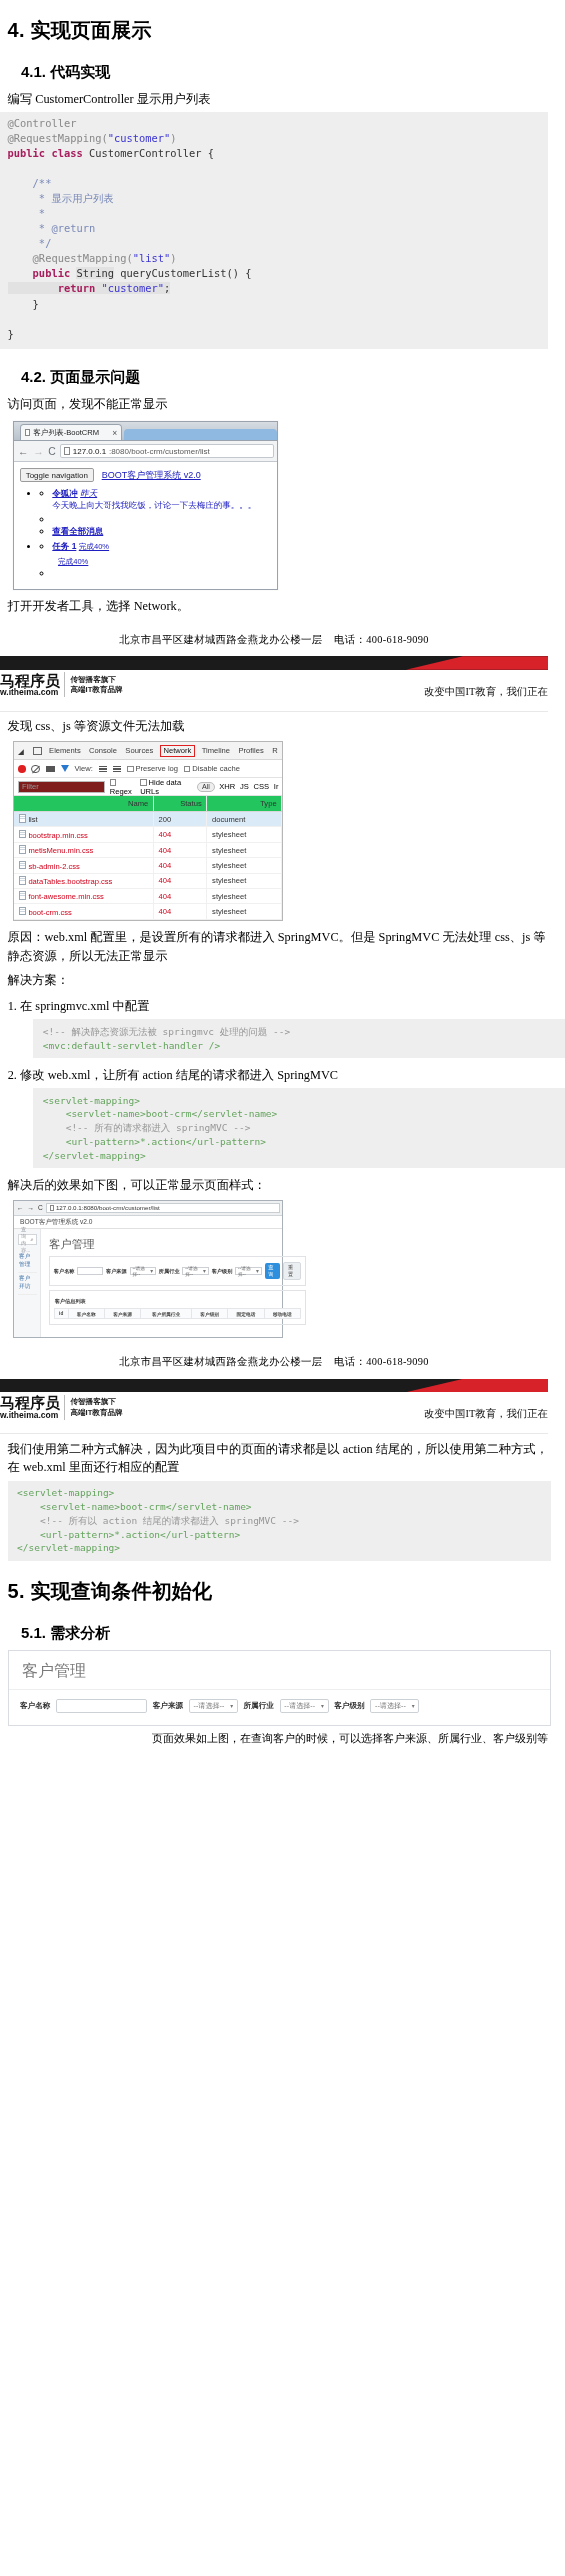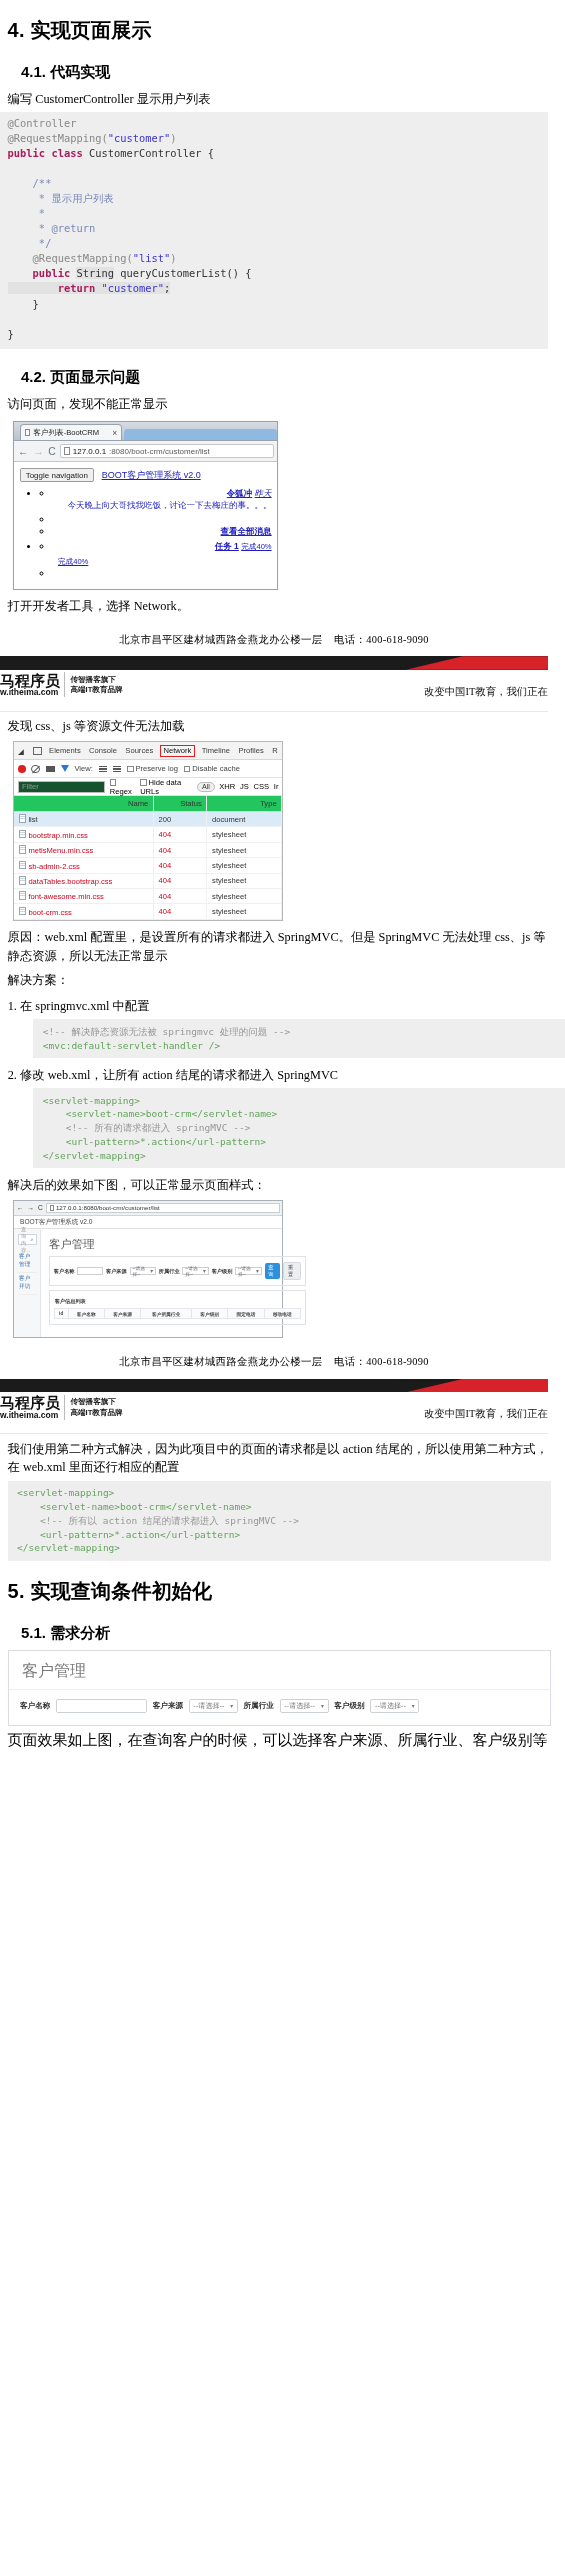--- a/index.html
+++ b/index.html
@@ -174,21 +174,21 @@
   .toggle-nav {
     display:inline-block;
     border:0.9px solid #9b9b9b; background:#f0f0f0;
     padding: 1.9px 4.7px; font-size: 8px; border-radius:1.9px; color:#222;
   }
   .brandlink {
     color: #2020c0; text-decoration: underline; font-size: 9px; margin-left: 5.7px;
   }
   ul.shot-l1 { margin:5.7px 0 0 5.7px; padding-left: 13.3px; }
   ul.shot-l1 > li { list-style: disc; margin: 2.8px 0; }
-  ul.shot-l2 { margin:0; padding-left: 13.3px; text-align: right; }
+  ul.shot-l2 { margin:0; padding-left: 13.3px; }
   ul.shot-l2 > li { list-style: circle; margin: 1.9px 0; }
   .bl { color:#2020c0; }
   .bl-b { color:#2020c0; text-decoration: underline; font-weight: bold; }
   .bl-i { color:#2020c0; text-decoration: underline; font-style: italic; }
   .bl-s { color:#2020c0; text-decoration: underline; font-size: 7.6px; }
 
   
   .devtools {
     margin: 5.7px 0 7.6px 13.3px;
     width: 270px;
@@ -222,21 +222,21 @@
   .funnel { width:0;height:0;border-left:4.7px solid transparent;border-right:4.7px solid transparent;border-top:7.6px solid #2878d0;display:inline-block;}
   .vlines { display:inline-block; width:8.5px;}
   .vlines i { display:block;height:1.2px;background:#555;margin:1.3px 0;}
   .cbx { width:6.6px;height:6.6px;border:0.9px solid #888;background:#fff;display:inline-block;vertical-align:-0.9px;margin-right:1.9px;}
   .dt-filterrow {
     display:flex; align-items:center; gap:4.7px;
     height: 18px; padding: 0 3.8px;
     border-bottom: 0.9px solid #e2e2e2;
   }
   .dt-filter {
-    width: 102px; height: 12.3px; border:0.9px solid #bbb; background:#14532d;
+    width: 102px; height: 12.3px; border:0.9px solid #bbb; background:#7f1d1d;
     display:flex; align-items:center; padding:0 2.8px; color:#999; font-size:7.6px;
   }
   .dt-pill { border:0.9px solid #bbb; border-radius:6.6px; padding:0 3.8px; font-size:7.1px; background:#eee; color:#333;}
   .dt-table { width:100%; border-collapse: collapse; font-size: 7.6px; }
   .dt-table th {
     text-align:right; font-weight: normal; color:#333;
     padding: 2.8px 4.7px; border-bottom:0.9px solid #d8d8d8; border-right:0.9px solid #e6e6e6;
     background:#22c55e;
   }
   .dt-table td {
@@ -314,21 +314,21 @@
   .ws-panel { padding: 8.5px 11.4px 11.4px 11.4px; }
   .ws-row { display:flex; align-items:center; gap:5.7px; font-size:7.6px; }
   .ws-lbl { font-weight:bold; color:#333; white-space:nowrap; }
   .ws-input { border:0.9px solid #ccd1d6; background:#fff; height:14.2px; width:91px; border-radius:1.9px;}
   .ws-select {
     border:0.9px solid #ccd1d6; background:#fff; height:14.2px; min-width:49px; border-radius:1.9px;
     display:flex; align-items:center; justify-content:space-between; padding:0 3.8px;
     font-size:7.1px; color:#777;
   }
   .caret { font-size:5.7px; color:#777; margin-left:2.8px;}
-  .cut-note { font-size: 15px; margin: 3.8px 0 0 7.6px; }
+  .cut-note { font-size: 11px; margin: 3.8px 0 0 7.6px; text-align: right; }
 </style>
 </head>
 <body>
 
 <div class="page">
 
   <h1 class="h-main">
     <span class="num">4.</span>
     <span>实现页面展示</span>
   </h1>

